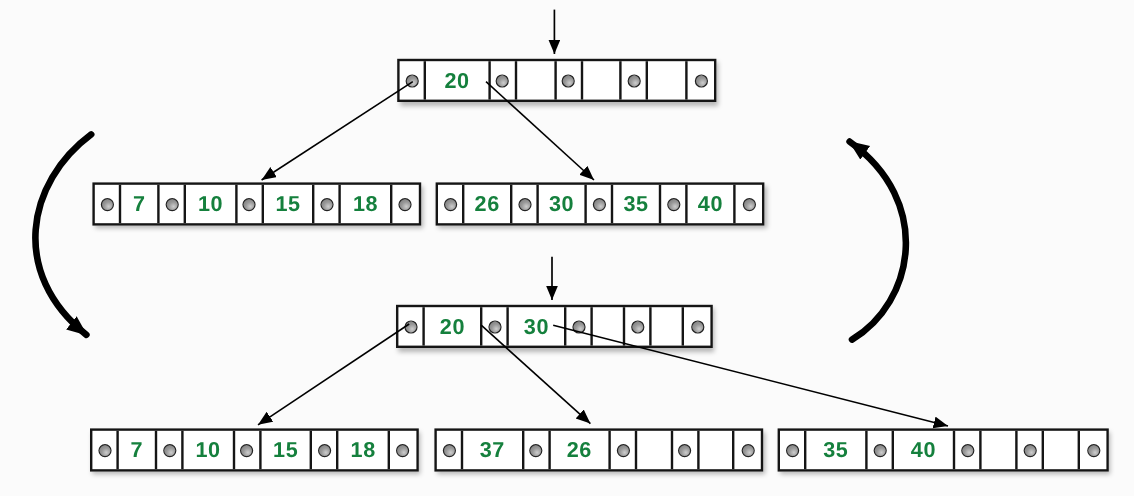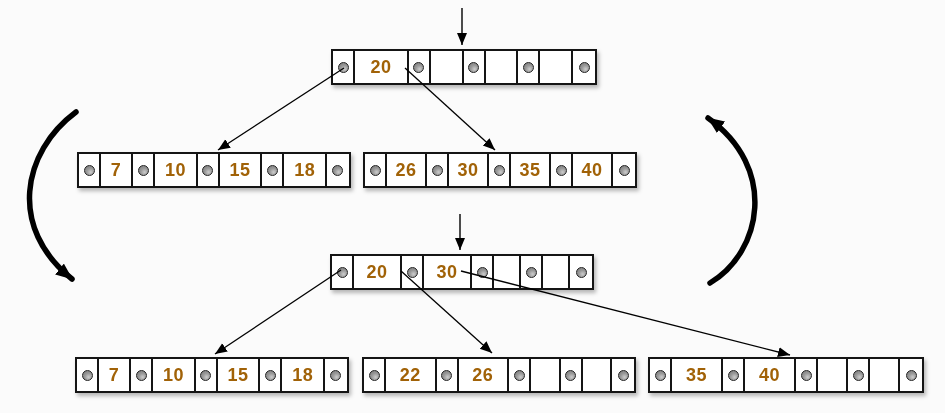--- a/index.html
+++ b/index.html
@@ -25,21 +25,21 @@
     border-right:2px solid #151515;
     height:100%;
     box-sizing:border-box;
   }
   .cell:last-child{border-right:none;}
   .ptr{flex:0 0 22px;}
   .key{flex:1 1 auto;}
   .kv{
     font-size:18px;
     font-weight:600;
-    color:#a16207;
+    color:#15803d;
     letter-spacing:0.5px;
   }
   .dot{
     width:11px;height:11px;border-radius:50%;
     border:1.5px solid #222;
     background:radial-gradient(circle at 62% 68%, #cdcdcd 0%, #999 45%, #777 100%);
     box-sizing:border-box;
   }
 </style>
 </head>
@@ -219,21 +219,21 @@
     <div class="cell ptr">
         <span class="dot"></span>
       </div>
   </div>
 
   <div class="node" style="left:362px;top:357px;width:270px;">
     <div class="cell ptr">
         <span class="dot"></span>
       </div>
     <div class="cell key">
-        <span class="kv">22</span>
+        <span class="kv">37</span>
       </div>
     <div class="cell ptr">
         <span class="dot"></span>
       </div>
     <div class="cell key">
         <span class="kv">26</span>
       </div>
     <div class="cell ptr">
         <span class="dot"></span>
       </div>

